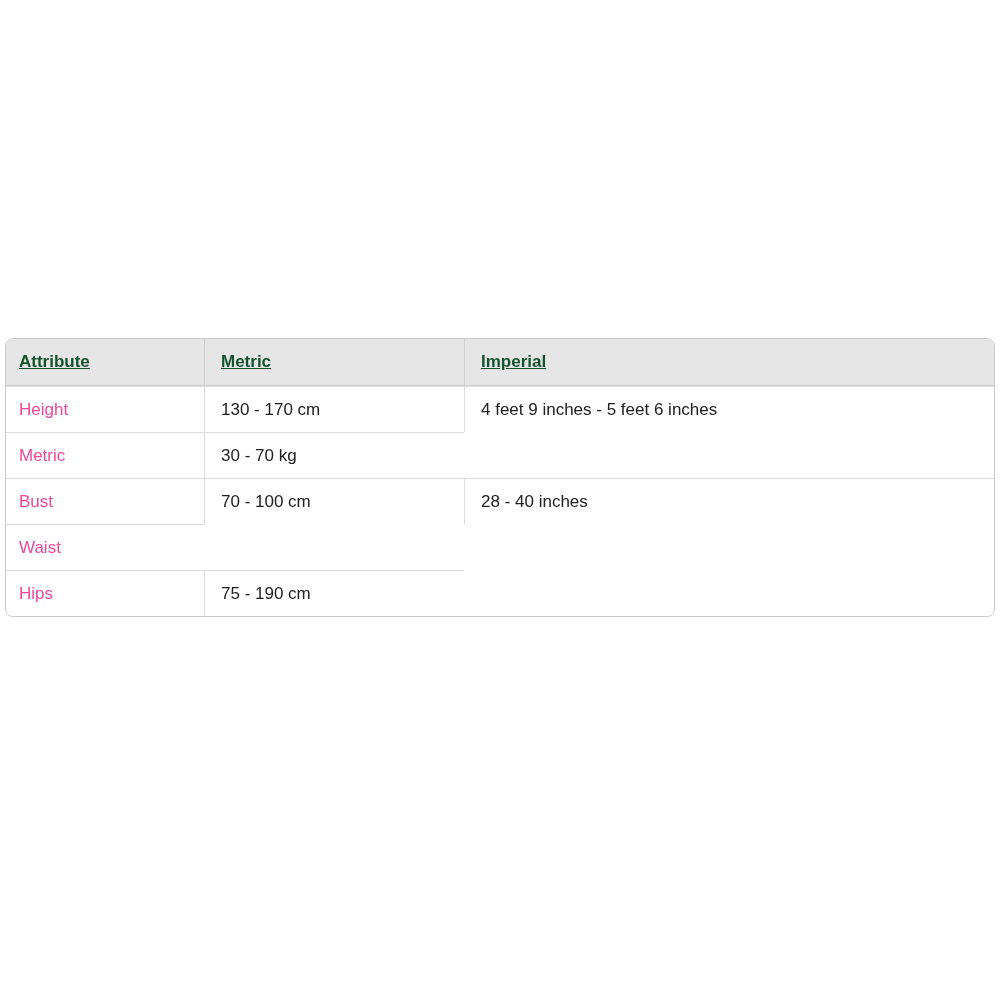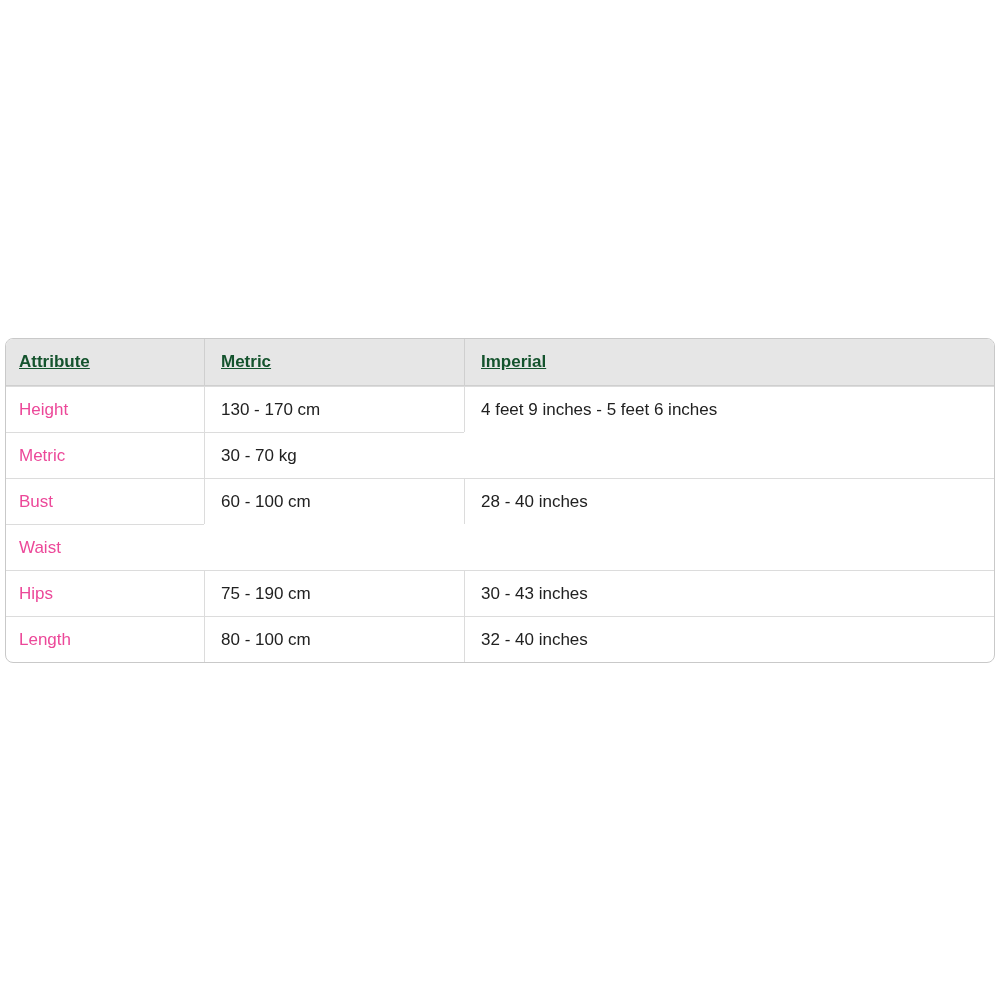--- a/index.html
+++ b/index.html
@@ -75,34 +75,28 @@
       <div class="cell">4 feet 9 inches - 5 feet 6 inches</div>
     </div>
 
     <div class="t-row body-row">
       <div class="cell first-col">Metric</div>
       <div class="cell">30 - 70 kg</div>
     </div>
 
     <div class="t-row body-row">
       <div class="cell first-col">Bust</div>
-      <div class="cell">60 - 100 cm</div>
+      <div class="cell">70 - 100 cm</div>
       <div class="cell">28 - 40 inches</div>
     </div>
 
     <div class="t-row body-row">
       <div class="cell first-col">Waist</div>
     </div>
 
     <div class="t-row body-row">
       <div class="cell first-col">Hips</div>
       <div class="cell">75 - 190 cm</div>
-      <div class="cell">30 - 43 inches</div>
     </div>
 
-    <div class="t-row body-row">
-      <div class="cell first-col">Length</div>
-      <div class="cell">80 - 100 cm</div>
-      <div class="cell">32 - 40 inches</div>
-    </div>
 
   </div>
 </div>
 
 </body></html>

